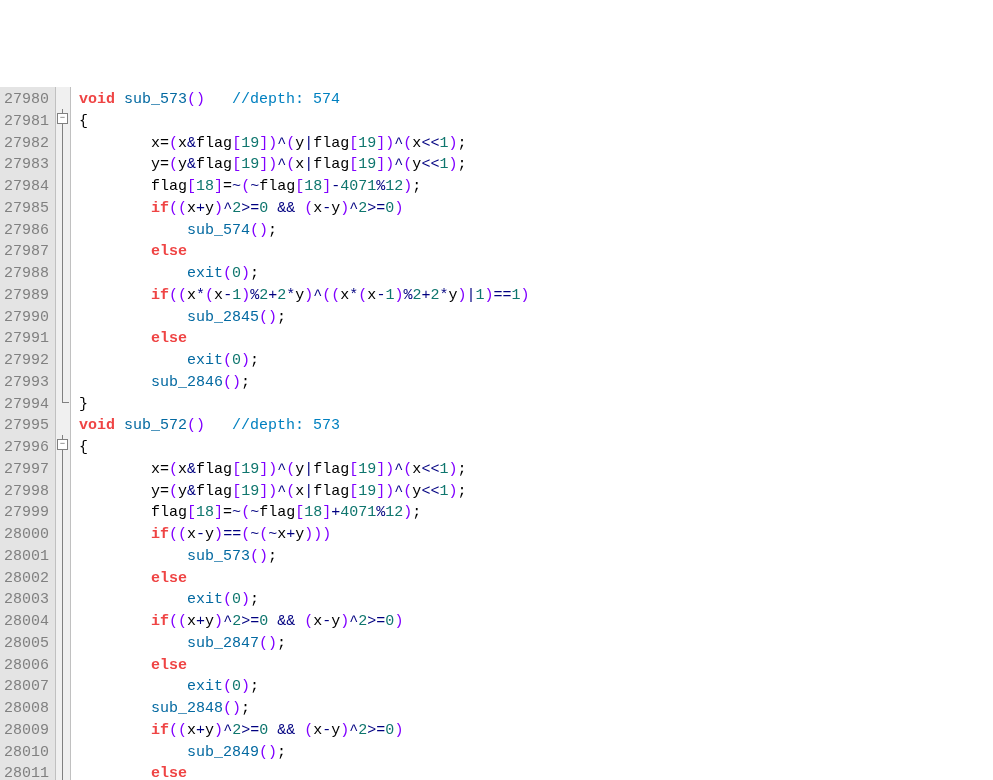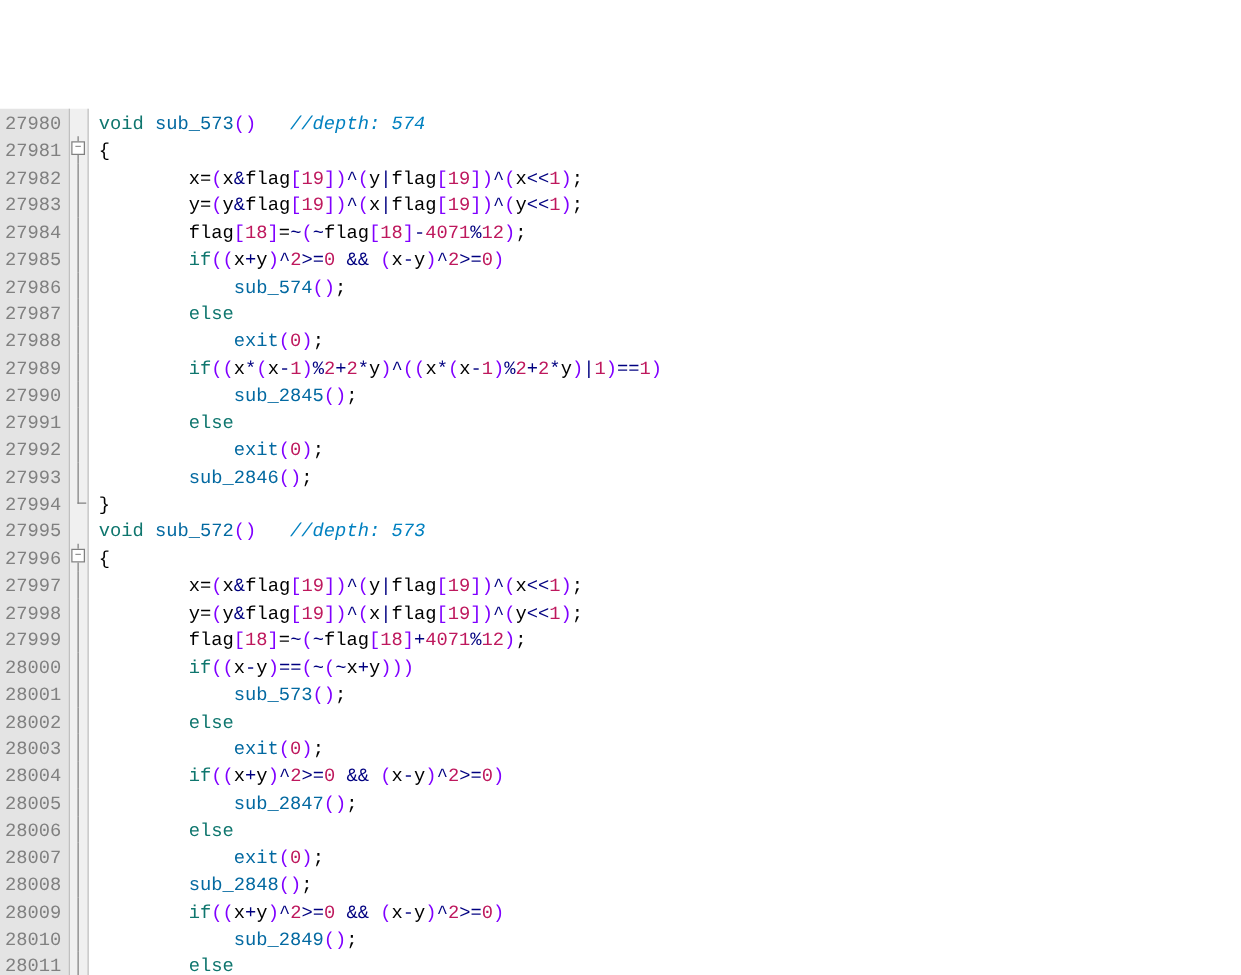--- a/index.html
+++ b/index.html
@@ -59,29 +59,29 @@
     left: 6px;
     top: 0;
     width: 6px;
     height: 50%;
     border-left: 1px solid #808080;
     border-bottom: 1px solid #808080;
   }
   .code {
     padding: 2px 0 2px 8px;
   }
-  .kw { color: #0f766e; font-weight: normal; }
+  .kw { color: #ef4444; font-weight: bold; }
   .fn { color: #0369a1; }
   .paren { color: #8000ff; }
   .brace { color: #000; }
-  .cm { color: #0080c0; font-style: italic; }
+  .cm { color: #0080c0; }
   .op { color: #000080; }
   .eq { color: #000; }
   .id { color: #000; }
-  .ix { color: #be185d; font-family: Liberation Mono, monospace; }
+  .ix { color: #0f766e; font-family: Liberation Mono, monospace; }
   .semi { color: #000; }
 </style>
 </head>
 <body>
 
 
 
 <div class="editor">
   <div class="gutter" id="gutter"><div>27980</div><div>27981</div><div>27982</div><div>27983</div><div>27984</div><div>27985</div><div>27986</div><div>27987</div><div>27988</div><div>27989</div><div>27990</div><div>27991</div><div>27992</div><div>27993</div><div>27994</div><div>27995</div><div>27996</div><div>27997</div><div>27998</div><div>27999</div><div>28000</div><div>28001</div><div>28002</div><div>28003</div><div>28004</div><div>28005</div><div>28006</div><div>28007</div><div>28008</div><div>28009</div><div>28010</div><div>28011</div></div>
   <div class="fold" id="fold"><div class="line"></div><div class="line"><div class="v"></div><div class="box">−</div></div><div class="line"><div class="v"></div></div><div class="line"><div class="v"></div></div><div class="line"><div class="v"></div></div><div class="line"><div class="v"></div></div><div class="line"><div class="v"></div></div><div class="line"><div class="v"></div></div><div class="line"><div class="v"></div></div><div class="line"><div class="v"></div></div><div class="line"><div class="v"></div></div><div class="line"><div class="v"></div></div><div class="line"><div class="v"></div></div><div class="line"><div class="v"></div></div><div class="line"><div class="corner"></div></div><div class="line"></div><div class="line"><div class="v"></div><div class="box">−</div></div><div class="line"><div class="v"></div></div><div class="line"><div class="v"></div></div><div class="line"><div class="v"></div></div><div class="line"><div class="v"></div></div><div class="line"><div class="v"></div></div><div class="line"><div class="v"></div></div><div class="line"><div class="v"></div></div><div class="line"><div class="v"></div></div><div class="line"><div class="v"></div></div><div class="line"><div class="v"></div></div><div class="line"><div class="v"></div></div><div class="line"><div class="v"></div></div><div class="line"><div class="v"></div></div><div class="line"><div class="v"></div></div><div class="line"><div class="v"></div></div></div>

